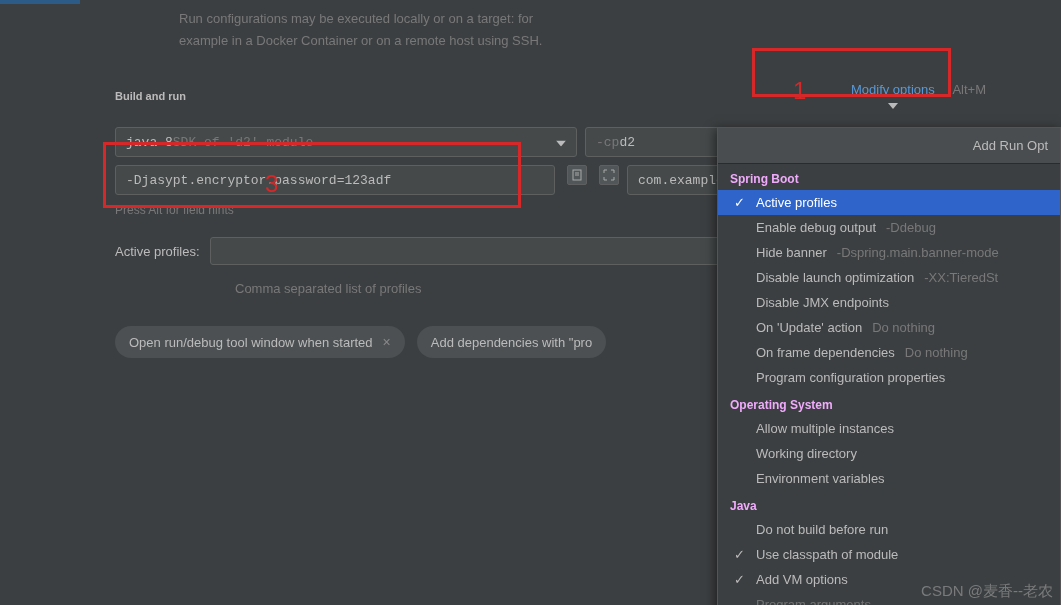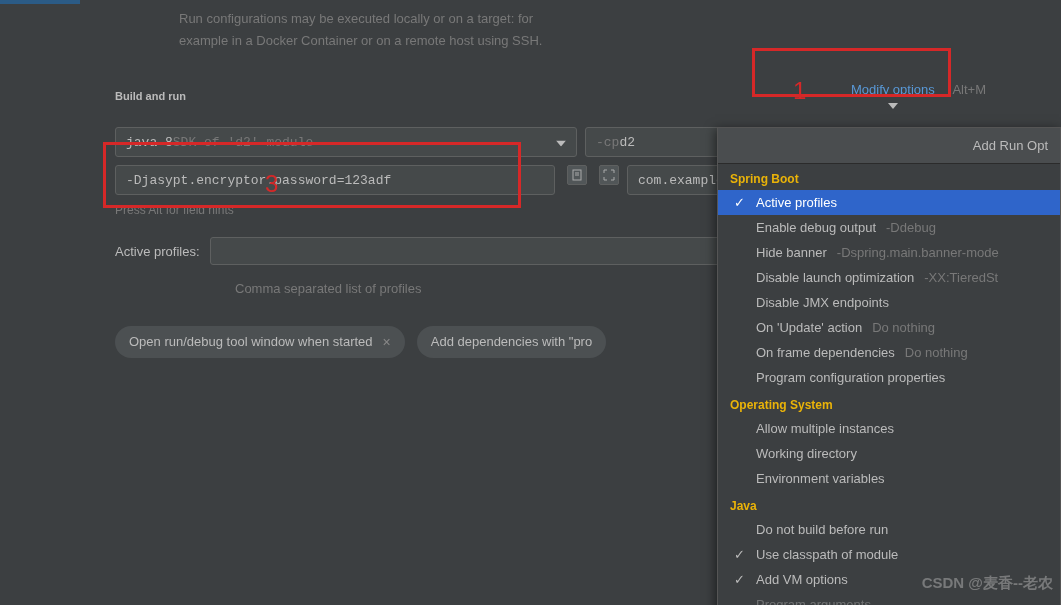--- a/index.html
+++ b/index.html
@@ -123,20 +123,21 @@
     }
     .chips {
       display: flex;
       gap: 12px;
     }
     .chip {
       background: #4c5052;
       border-radius: 16px;
       padding: 8px 14px;
       display: inline-flex;
+      align-items: center;
       gap: 10px;
       color: #bbbbbb;
       cursor: pointer;
     }
     .chip-x { color: #888; font-size: 14px; }
     
     .redbox {
       position: absolute;
       border: 3px solid #d62828;
       pointer-events: none;
@@ -160,21 +161,21 @@
     }
     .popup-header {
       background: #4a4d4f;
       padding: 10px 12px;
       color: #bbbbbb;
       font-size: 13px;
       text-align: right;
       border-bottom: 1px solid #2b2b2b;
     }
     .group-title {
-      color: #eab308;
+      color: #f0abfc;
       font-weight: bold;
       padding: 8px 12px 4px 12px;
       font-size: 12px;
     }
     .menu-item {
       display: flex;
       align-items: center;
       padding: 4px 12px 4px 38px;
       height: 25px;
       cursor: pointer;
@@ -190,24 +191,23 @@
       color: #bbbbbb;
     }
     .menu-item.selected .check { color: #ffffff; }
     .menu-item .suffix {
       color: #787878;
       margin-left: 10px;
     }
     .watermark {
       position: absolute;
       right: 8px;
-      bottom: 12px;
+      bottom: 4px;
       color: rgba(180,180,180,0.5);
       font-size: 15px;
-      font-weight: bold;
     }
     svg.caret-down { width: 10px; height: 6px; }
     svg.caret-down path { fill: #bbbbbb; }
     .mono { font-family: "Courier New", monospace; }
   </style>
 </head>
 <body>
 
 <div class="top-bar"></div>
 

